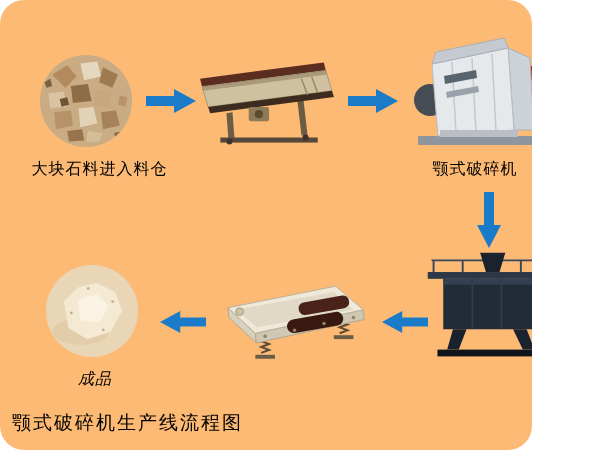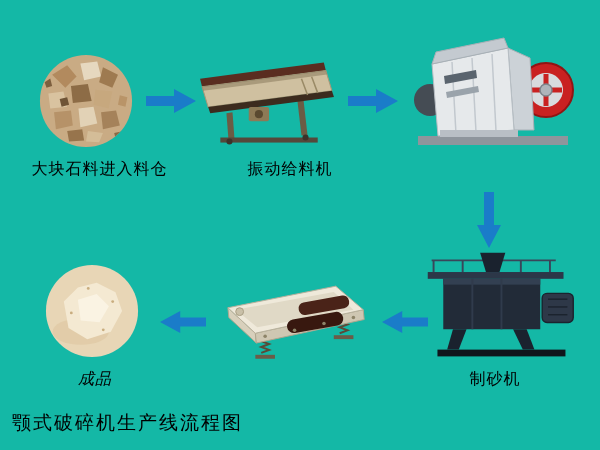--- a/index.html
+++ b/index.html
@@ -3,24 +3,25 @@
 <meta charset="utf-8">
 <style>
   html, body {
     margin: 0;
     padding: 0;
     background: #ffffff;
     font-family: "Liberation Sans", sans-serif;
   }
   .canvas {
     position: relative;
-    width: 600px;
+    width: 532px;
     height: 450px;
-    background: #14b8a6;
+    background: #fdba74;
     overflow: hidden;
+    border-radius: 24px;
   }
   .node { position: absolute; }
   .node svg { display: block; width: 100%; height: 100%; }
   .flow-label {
     position: absolute;
     text-align: center;
     font-size: 16px;
     color: #000000;
     letter-spacing: 1px;
     line-height: 22px;
@@ -204,20 +205,19 @@
         <polygon points="35,38 55,32 68,45 58,62 38,60" fill="#faf3e3"></polygon>
         <circle cx="28" cy="52" r="1.5" fill="#c9ad7f"></circle>
         <circle cx="62" cy="70" r="1.5" fill="#c9ad7f"></circle>
         <circle cx="72" cy="40" r="1.5" fill="#c9ad7f"></circle>
         <circle cx="46" cy="26" r="1.5" fill="#c9ad7f"></circle>
       </g>
     </svg>
   </div>
 
   <div class="flow-label" style="left:12px; top:158px; width:175px;">大块石料进入料仓</div>
-  <div class="flow-label" style="left:210px; top:158px; width:160px;">振动给料机</div>
+  <div class="flow-label" style="left:395px; top:158px; width:160px;">颚式破碎机</div>
 
   <div class="flow-label" style="left:40px; top:368px; width:110px;font-style:italic;">成品</div>
-  <div class="flow-label" style="left:415px; top:368px; width:160px;">制砂机</div>
 
   <div class="diagram-title">颚式破碎机生产线流程图</div>
 
 </div>
 
 </body></html>

